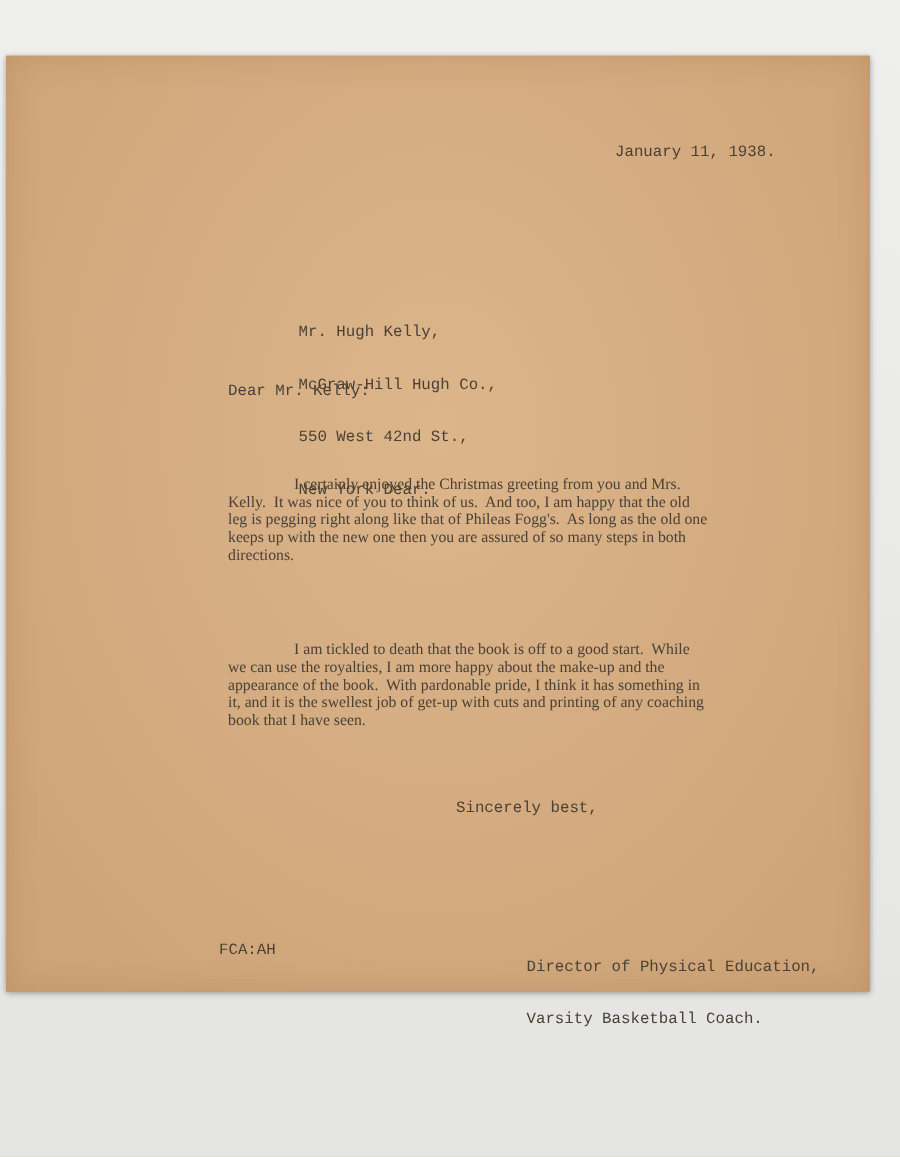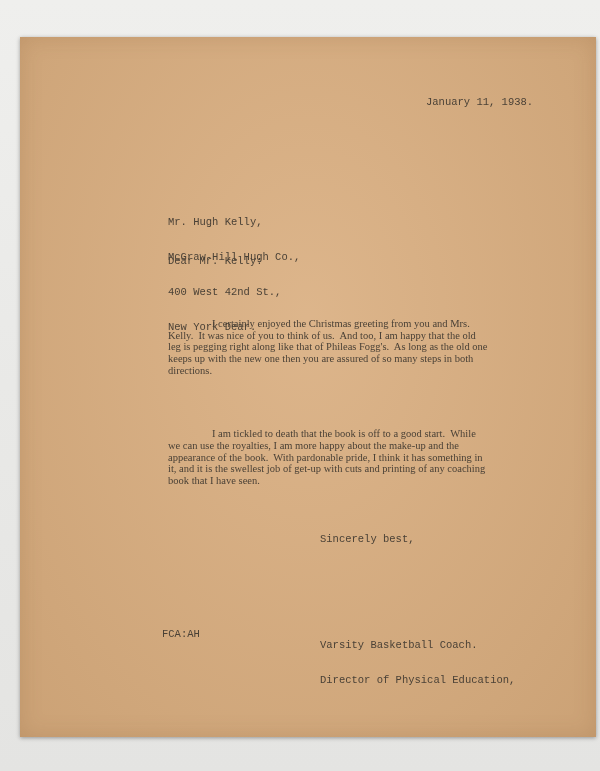--- a/index.html
+++ b/index.html
@@ -10,24 +10,24 @@
   .scan {
     position: relative;
     width: 600px;
     height: 771px;
     background: linear-gradient(180deg, #efefed 0%, #e9e9e7 50%, #e4e4e2 100%);
     overflow: hidden;
     font-family: "Liberation Mono", "DejaVu Sans Mono", monospace;
   }
   .paper {
     position: absolute;
-    left: 20px;
+    left: 4px;
     top: 37px;
     width: 576px;
-    height: 700px;
+    height: 624px;
     background:
       radial-gradient(ellipse at 50% 40%, rgba(255,255,255,0.10), rgba(0,0,0,0.06) 95%),
       #d9ad7e;
     box-shadow:
       0 1px 4px rgba(0,0,0,0.35),
       inset 0 0 22px rgba(120,80,40,0.18);
   }
   .paper * {
     color: #4a4136;
     font-size: 10.5px;
@@ -69,47 +69,47 @@
   .signature-block {
     position: absolute;
     left: 300px;
     top: 580px;
   }
   .initials {
     position: absolute;
     left: 142px;
     top: 592px;
   }
-  .line { display: block; }
+  .line { display: block; margin-left: 47px; }
 </style>
 </head>
 <body>
 
 <div class="scan">
   <div class="paper">
 
     <div class="date">January 11, 1938.</div>
 
     <div class="recipient">
       <span class="line">Mr. Hugh Kelly,</span>
       <span class="line">McGraw-Hill Hugh Co.,</span>
-      <span class="line">400 West 42nd St.,</span>
+      <span class="line">550 West 42nd St.,</span>
       <span class="line">New York Dear.</span>
     </div>
 
     <div class="salutation">Dear Mr. Kelly:</div>
 
     <div class="body-block">
       <p>I certainly enjoyed the Christmas greeting from you and Mrs. Kelly.  It was nice of you to think of us.  And too, I am happy that the old leg is pegging right along like that of Phileas Fogg's.  As long as the old one keeps up with the new one then you are assured of so many steps in both directions.</p>
       <p>I am tickled to death that the book is off to a good start.  While we can use the royalties, I am more happy about the make-up and the appearance of the book.  With pardonable pride, I think it has something in it, and it is the swellest job of get-up with cuts and printing of any coaching book that I have seen.</p>
     </div>
 
     <div class="closing">Sincerely best,</div>
 
     <div class="signature-block">
+      <span class="line">Director of Physical Education,</span>
       <span class="line">Varsity Basketball Coach.</span>
-      <span class="line">Director of Physical Education,</span>
     </div>
 
     <div class="initials">FCA:AH</div>
 
   </div>
 </div>
 
 </body></html>

